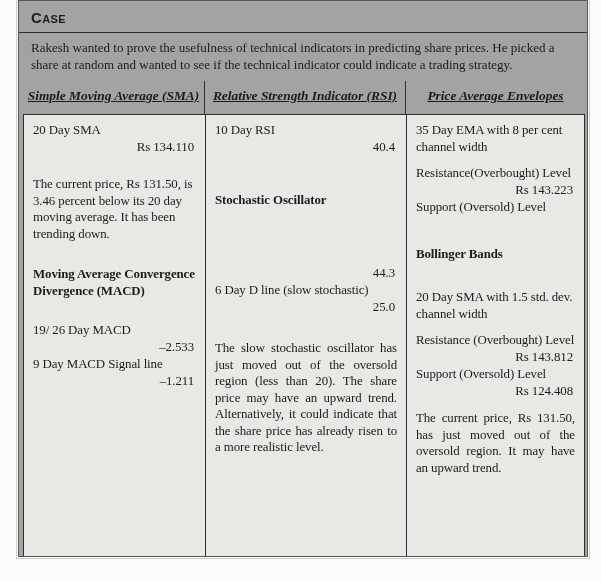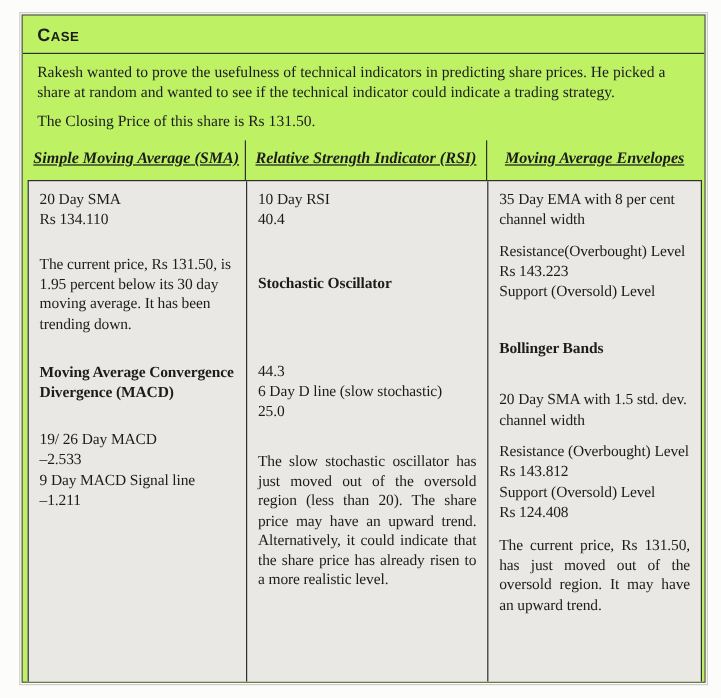--- a/index.html
+++ b/index.html
@@ -5,22 +5,22 @@
   :root{
     --cell-bg:#e9e8e4;
     --line:#2e2e2e;
     --box-line:#575757;
     --ink:#1c1c1c;
   }
   html,body{margin:0;padding:0;width:601px;height:582px;background:#fcfcfb;}
   body{position:relative;font-family:"Liberation Serif","DejaVu Serif",serif;color:var(--ink);
        -webkit-font-smoothing:antialiased;}
   .page-box{
-    position:absolute;left:18px;top:12px;width:570px;height:557px;
-    box-sizing:border-box;background:#bef264;
+    position:absolute;left:18px;top:0;width:570px;height:557px;
+    box-sizing:border-box;background:#a3a3a3;
     border:1.5px solid var(--box-line);
     outline:1px solid #cfcec9;outline-offset:1px;
     overflow:hidden;
   }
   .case-title{
     padding:8px 12px 6px;
     font-family:"Liberation Sans","DejaVu Sans",sans-serif;
     font-weight:700;font-size:15px;line-height:17px;
     font-variant:small-caps;letter-spacing:.4px;
   }
@@ -43,49 +43,48 @@
     border:1.5px solid var(--line);
     background:var(--cell-bg);
     overflow:hidden;
   }
   .ti-cell{
     box-sizing:border-box;padding:7px 9px 5px;overflow:hidden;
     font-size:12.9px;letter-spacing:-0.1px;
   }
   .ti-cell + .ti-cell{border-left:1.5px solid var(--line);}
   .b-label{line-height:17px;}
-  .b-value{line-height:17px;text-align:left;padding-right:2px;}
+  .b-value{line-height:17px;text-align:right;padding-right:2px;}
   .b-heading{font-weight:700;line-height:17px;}
   .b-para{line-height:16.5px;}
   .b-para.justify{text-align:justify;}
   .b-gap{width:100%;}
 </style>
 </head>
 <body>
 
 <div class="page-box">
   <div class="case-title">Case</div>
   <hr class="rule">
   <div class="intro">
     <p>Rakesh wanted to prove the usefulness of technical indicators in predicting share prices.  He picked a share at random and wanted to see if the technical indicator could indicate a trading strategy.</p>
-    <p>The Closing Price of this share is Rs 131.50.</p>
   </div>
 
   <div class="ti-table">
     <div class="ti-header">
         <div class="ti-hcell">Simple Moving Average (SMA)</div>
         <div class="ti-hcell">Relative Strength Indicator (RSI)</div>
-        <div class="ti-hcell">Moving Average Envelopes</div>
+        <div class="ti-hcell">Price Average Envelopes</div>
       </div>
     <div class="ti-body">
         <div class="ti-cell">
           <div class="b-label">20 Day SMA</div>
           <div class="b-value">Rs 134.110</div>
           <div class="b-gap" style="height: 20px;"></div>
-          <div class="b-para">The current price, Rs 131.50, is 1.95 percent below its 30 day moving average. It has been trending down.</div>
+          <div class="b-para">The current price, Rs 131.50, is 3.46 percent below its 20 day moving average. It has been trending down.</div>
           <div class="b-gap" style="height: 24px;"></div>
           <div class="b-heading">Moving Average Convergence Divergence (MACD)</div>
           <div class="b-gap" style="height: 22px;"></div>
           <div class="b-label">19/ 26 Day MACD</div>
           <div class="b-value">–2.533</div>
           <div class="b-label">9 Day MACD Signal line</div>
           <div class="b-value">–1.211</div>
           <div class="b-gap" style="height: 10px;"></div>
         </div>
         <div class="ti-cell">

